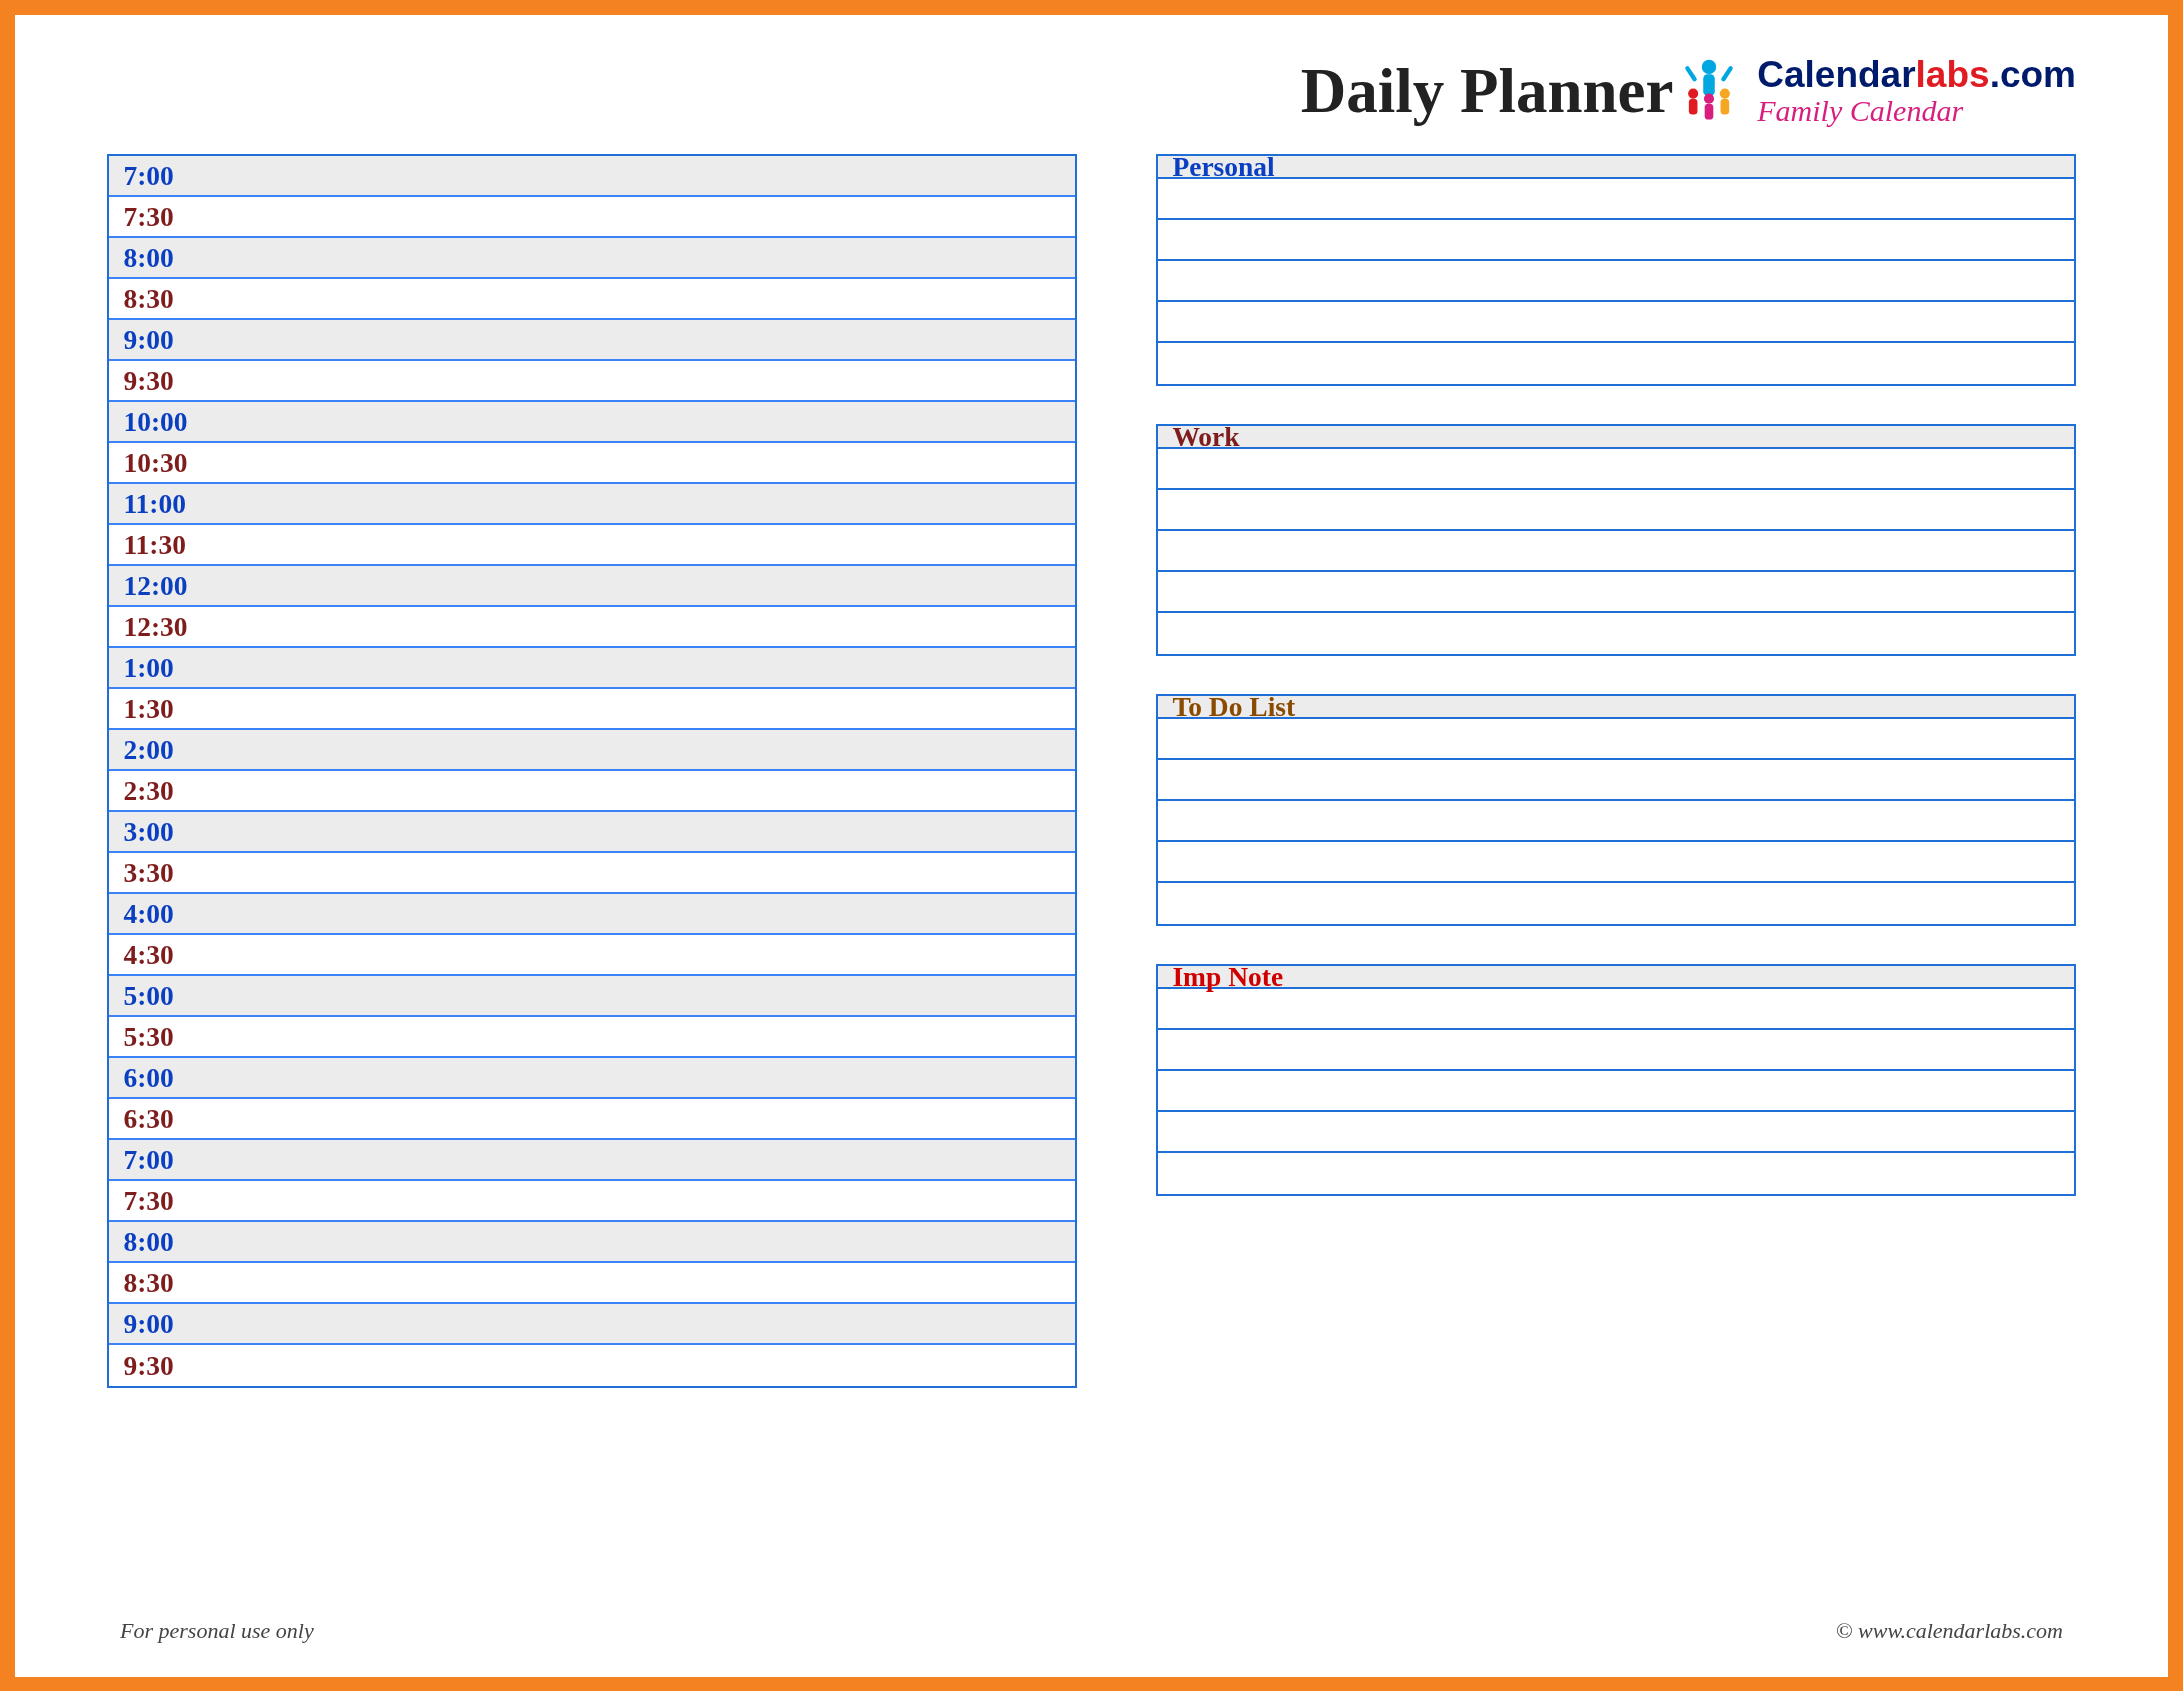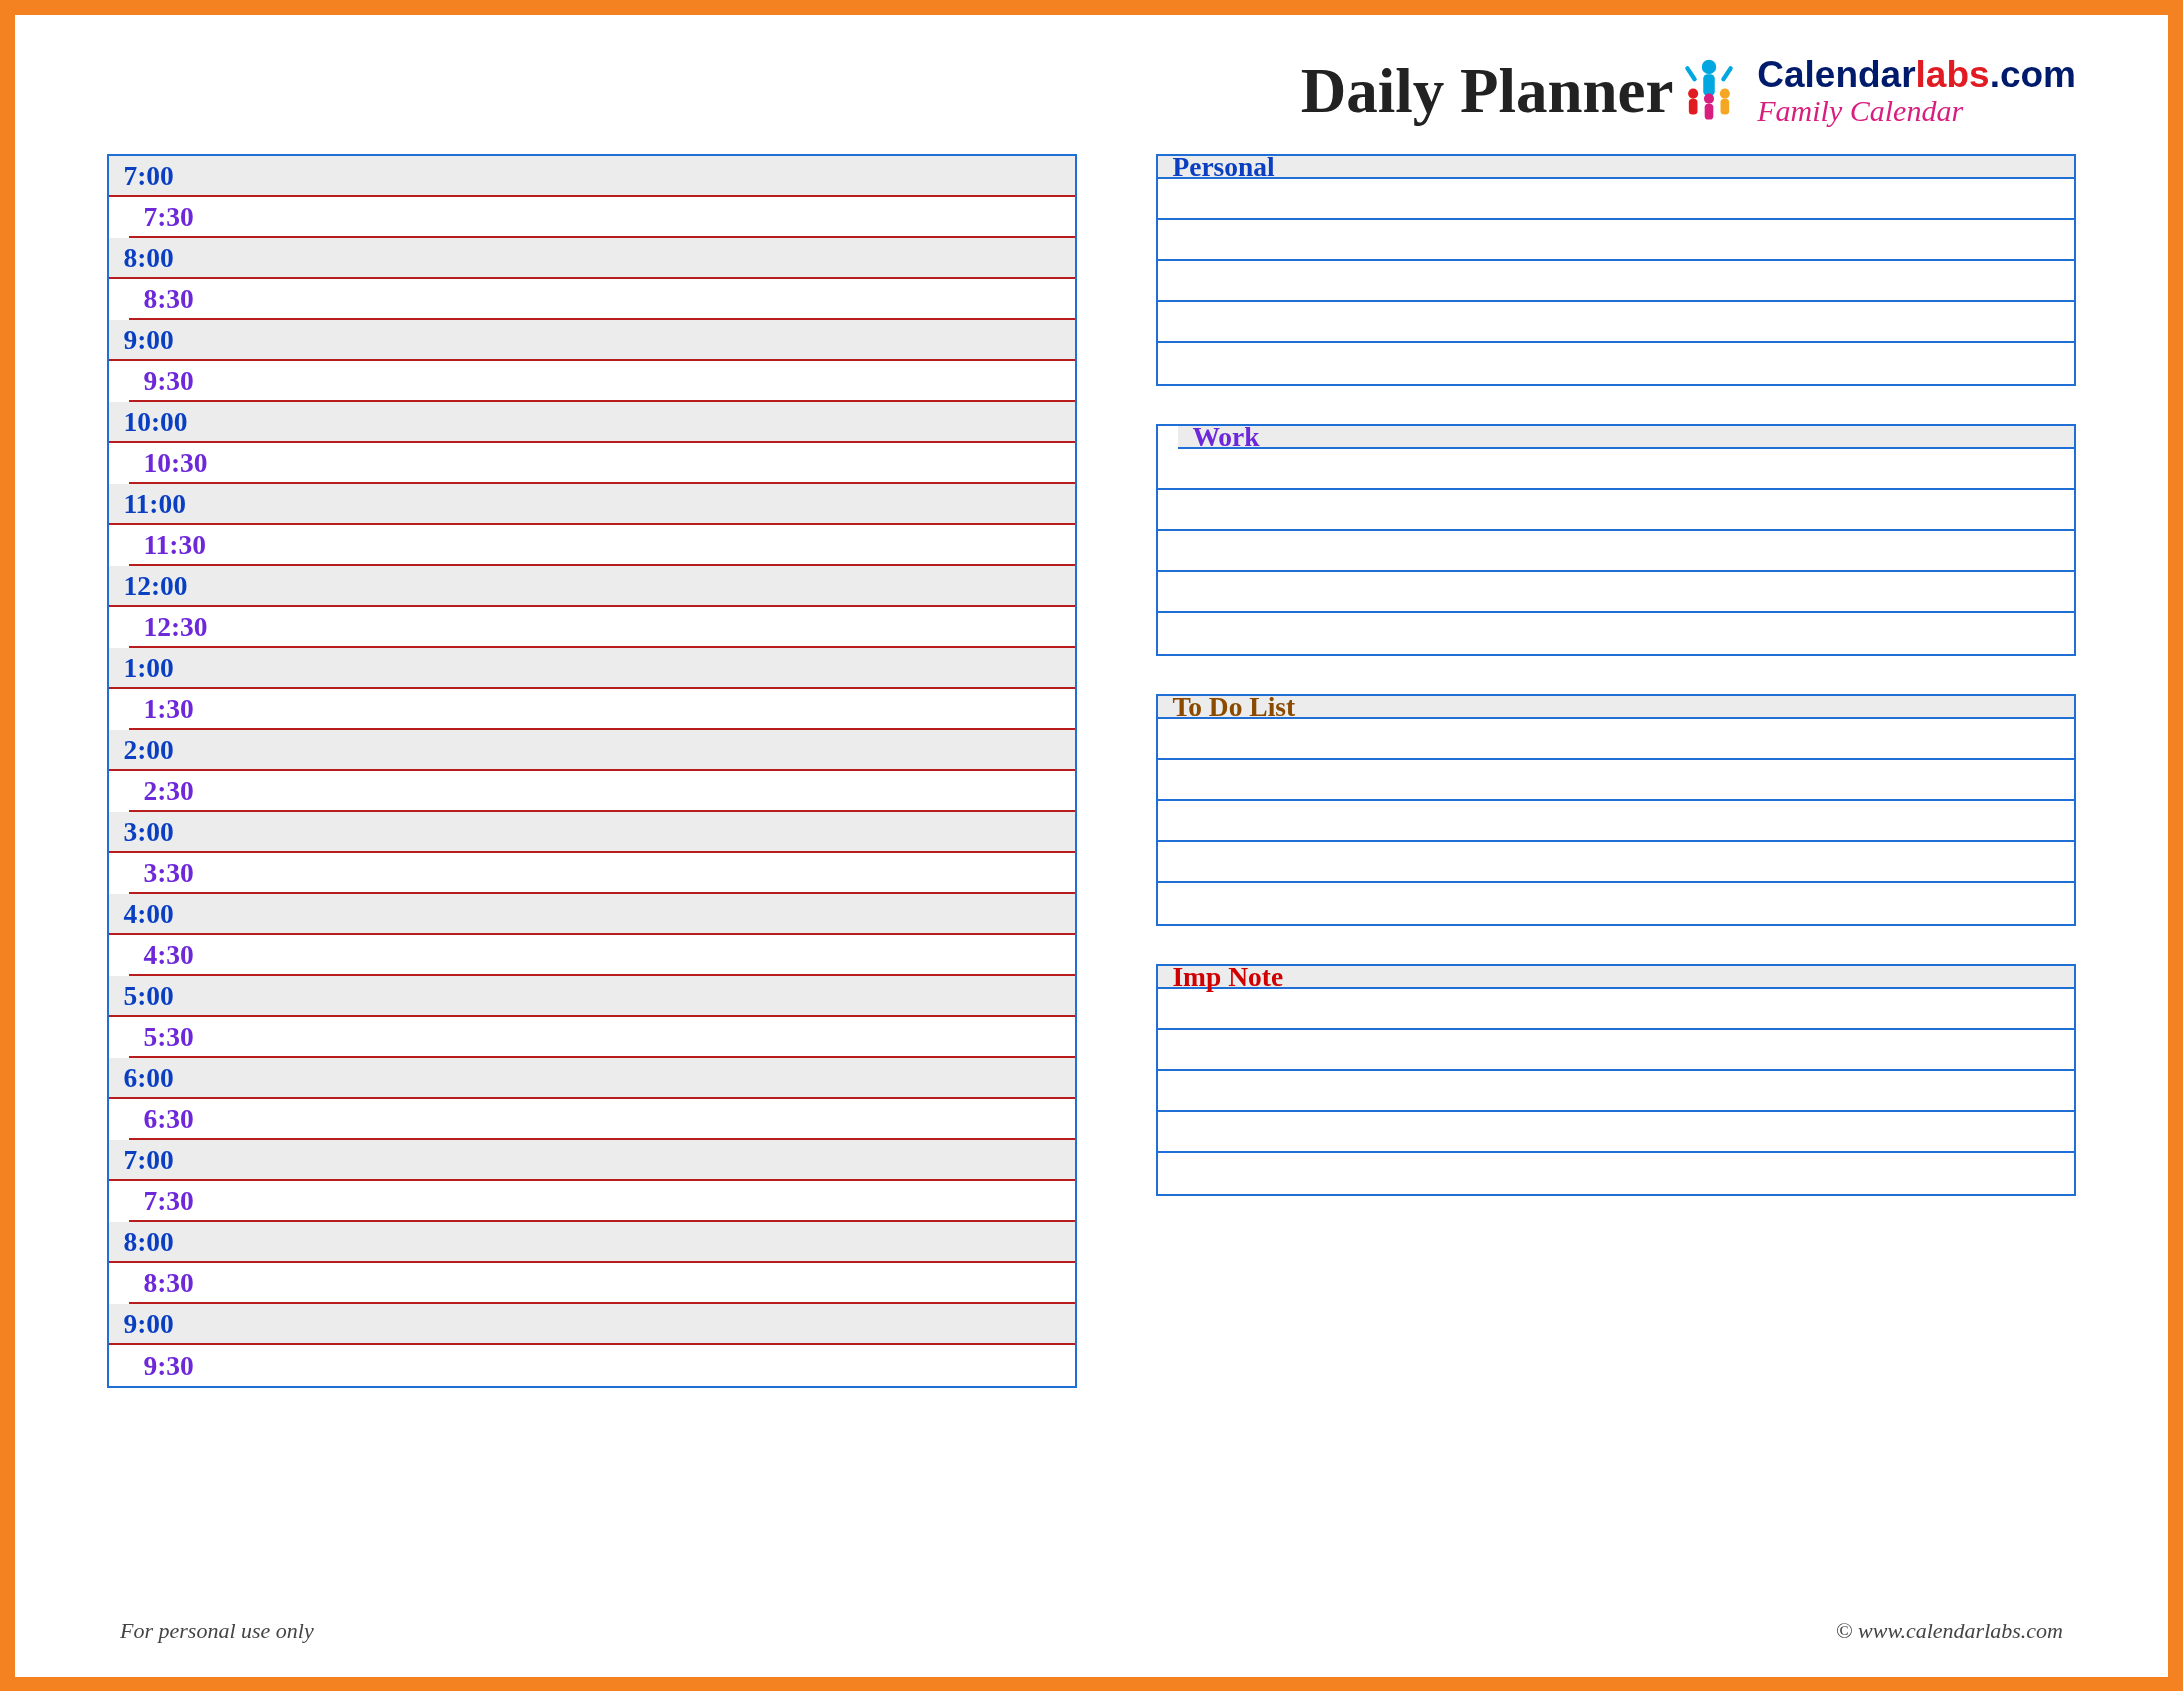--- a/index.html
+++ b/index.html
@@ -62,31 +62,31 @@
     flex: 1;
   }
   .col-left { flex: 0 0 970px; }
   .col-right { flex: 1; }
 
   .grid {
     border: 2px solid #1f6fd6;
   }
   .row {
     height: 41px;
-    border-bottom: 2px solid #b91c1c;
+    border-bottom: 2px solid #3b82f6;
     padding: 0 14.4px;
     font-size: 27.5px;
     font-weight: bold;
     display: flex;
     align-items: center;
   }
   .row:last-child { border-bottom: none; }
   .shade { background: #ececec; }
   .blue  { color: #0a3fc2; }
-  .green { color: #6d28d9; margin-left: 20px; }
+  .green { color: #7f1d1d; }
   .brown { color: #8a4a00; }
   .red   { color: #d10000; }
   .section-head {
     height: 23px;
     border-bottom: 2px solid #1f6fd6;
     padding: 0 14.4px;
     font-size: 27.5px;
     font-weight: bold;
     display: flex;
     align-items: center;

